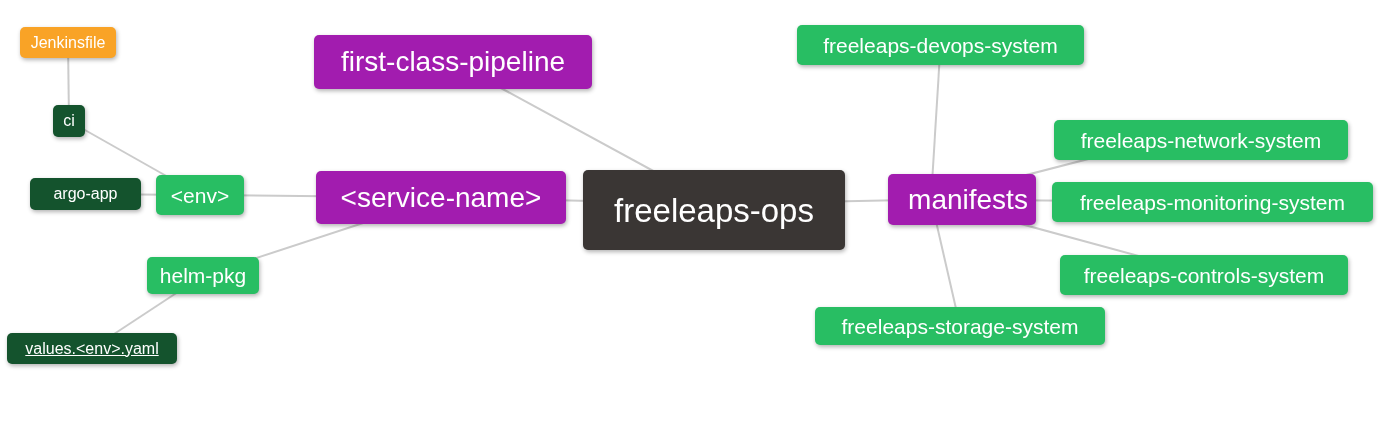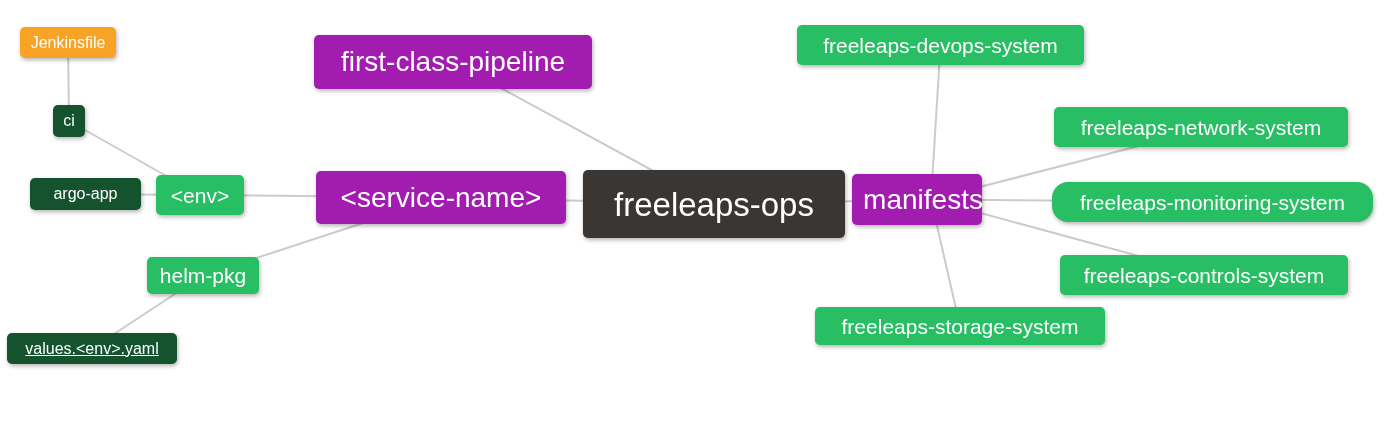--- a/index.html
+++ b/index.html
@@ -85,33 +85,33 @@
       </div>
       <div class="node color-red size-small" style="left: 7px; top: 333px; width: 170px; height: 31px; text-decoration: underline;">
         <span>values.&lt;env&gt;.yaml</span>
       </div>
       <div class="node color-blue size-large" style="left: 314px; top: 35px; width: 278px; height: 54px;">
         <span>first-class-pipeline</span>
       </div>
       <div class="node color-blue size-large" style="left: 316px; top: 171px; width: 250px; height: 53px; justify-content: center;">
         <span>&lt;service-name&gt;</span>
       </div>
-      <div class="node color-dark size-xlarge" style="left: 583px; top: 170px; width: 262px; height: 68px;">
+      <div class="node color-dark size-xlarge" style="left: 583px; top: 170px; width: 262px; height: 80px;">
         <span>freeleaps-ops</span>
       </div>
-      <div class="node color-blue size-large" style="left: 852px; top: 174px; width: 130px; height: 51px; padding-left: 12px;">
+      <div class="node color-blue size-large" style="left: 888px; top: 174px; width: 148px; height: 51px; padding-left: 12px;">
         <span>manifests</span>
       </div>
       <div class="node color-green size-medium" style="left: 797px; top: 25px; width: 287px; height: 40px;">
         <span>freeleaps-devops-system</span>
       </div>
-      <div class="node color-green size-medium" style="left: 1054px; top: 107px; width: 294px; height: 40px;">
+      <div class="node color-green size-medium" style="left: 1054px; top: 120px; width: 294px; height: 40px;">
         <span>freeleaps-network-system</span>
       </div>
-      <div class="node color-green size-medium" style="left: 1052px; top: 182px; width: 321px; height: 40px; border-radius: 16px;">
+      <div class="node color-green size-medium" style="left: 1052px; top: 182px; width: 321px; height: 40px;">
         <span>freeleaps-monitoring-system</span>
       </div>
       <div class="node color-green size-medium" style="left: 1060px; top: 255px; width: 288px; height: 40px;">
         <span>freeleaps-controls-system</span>
       </div>
       <div class="node color-green size-medium" style="left: 815px; top: 307px; width: 290px; height: 38px;">
         <span>freeleaps-storage-system</span>
       </div>
     </div>
 </div>

